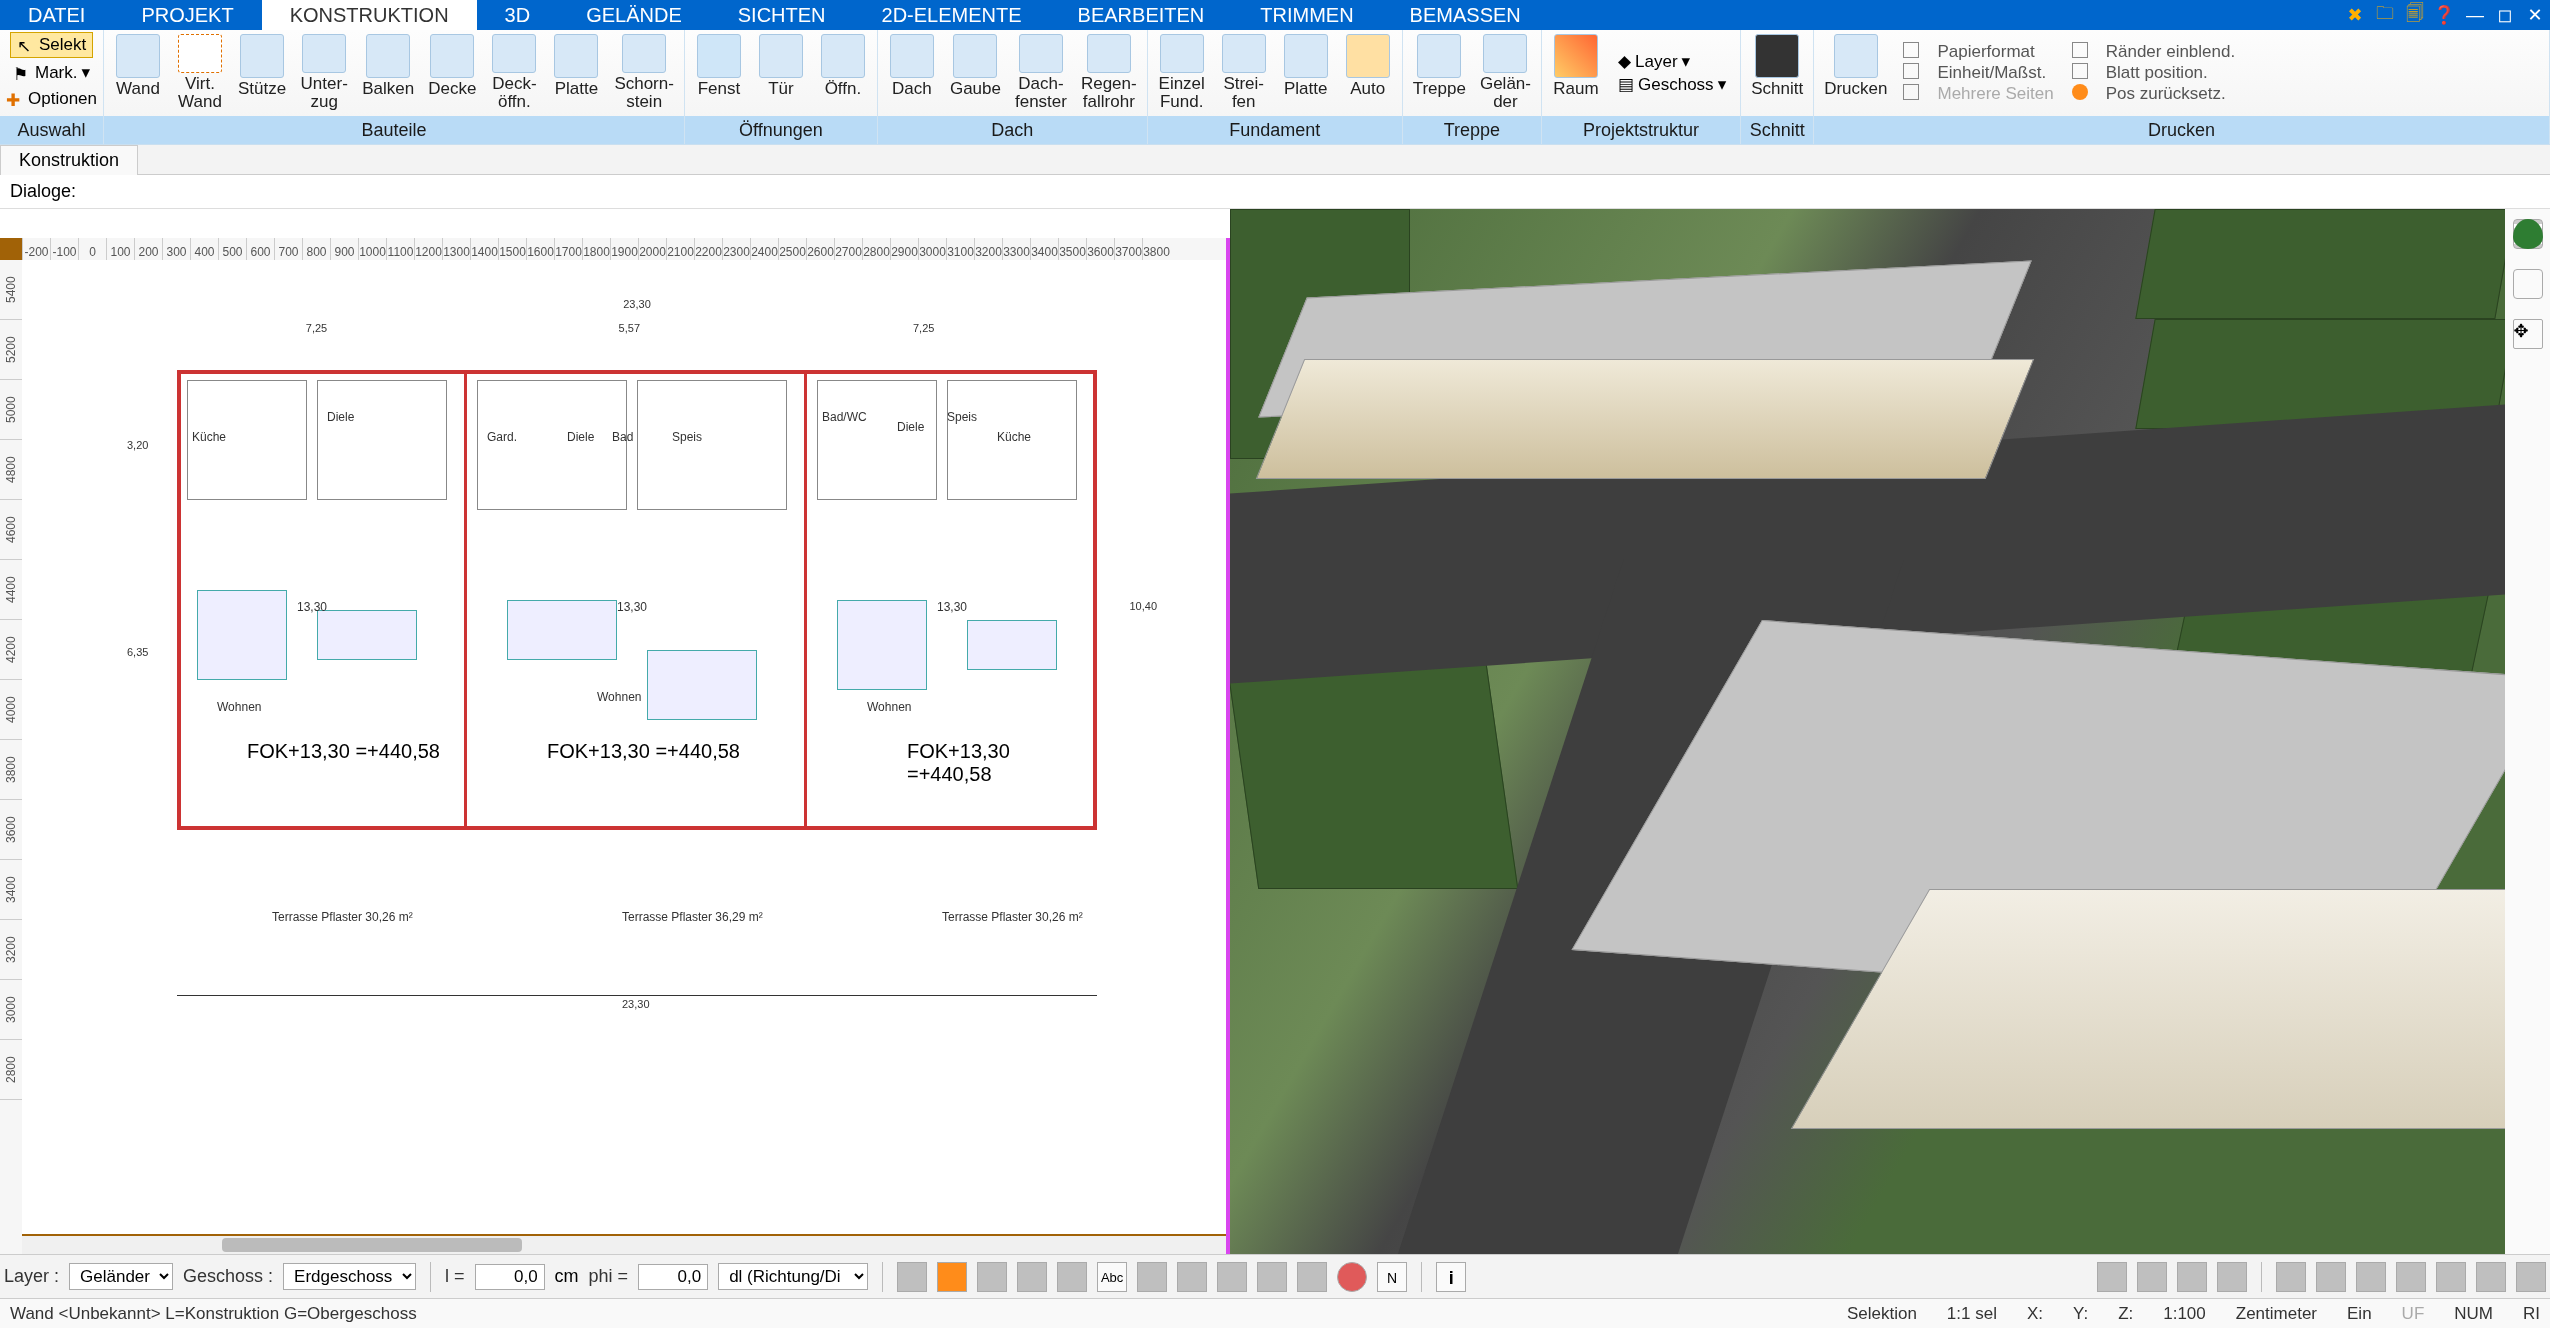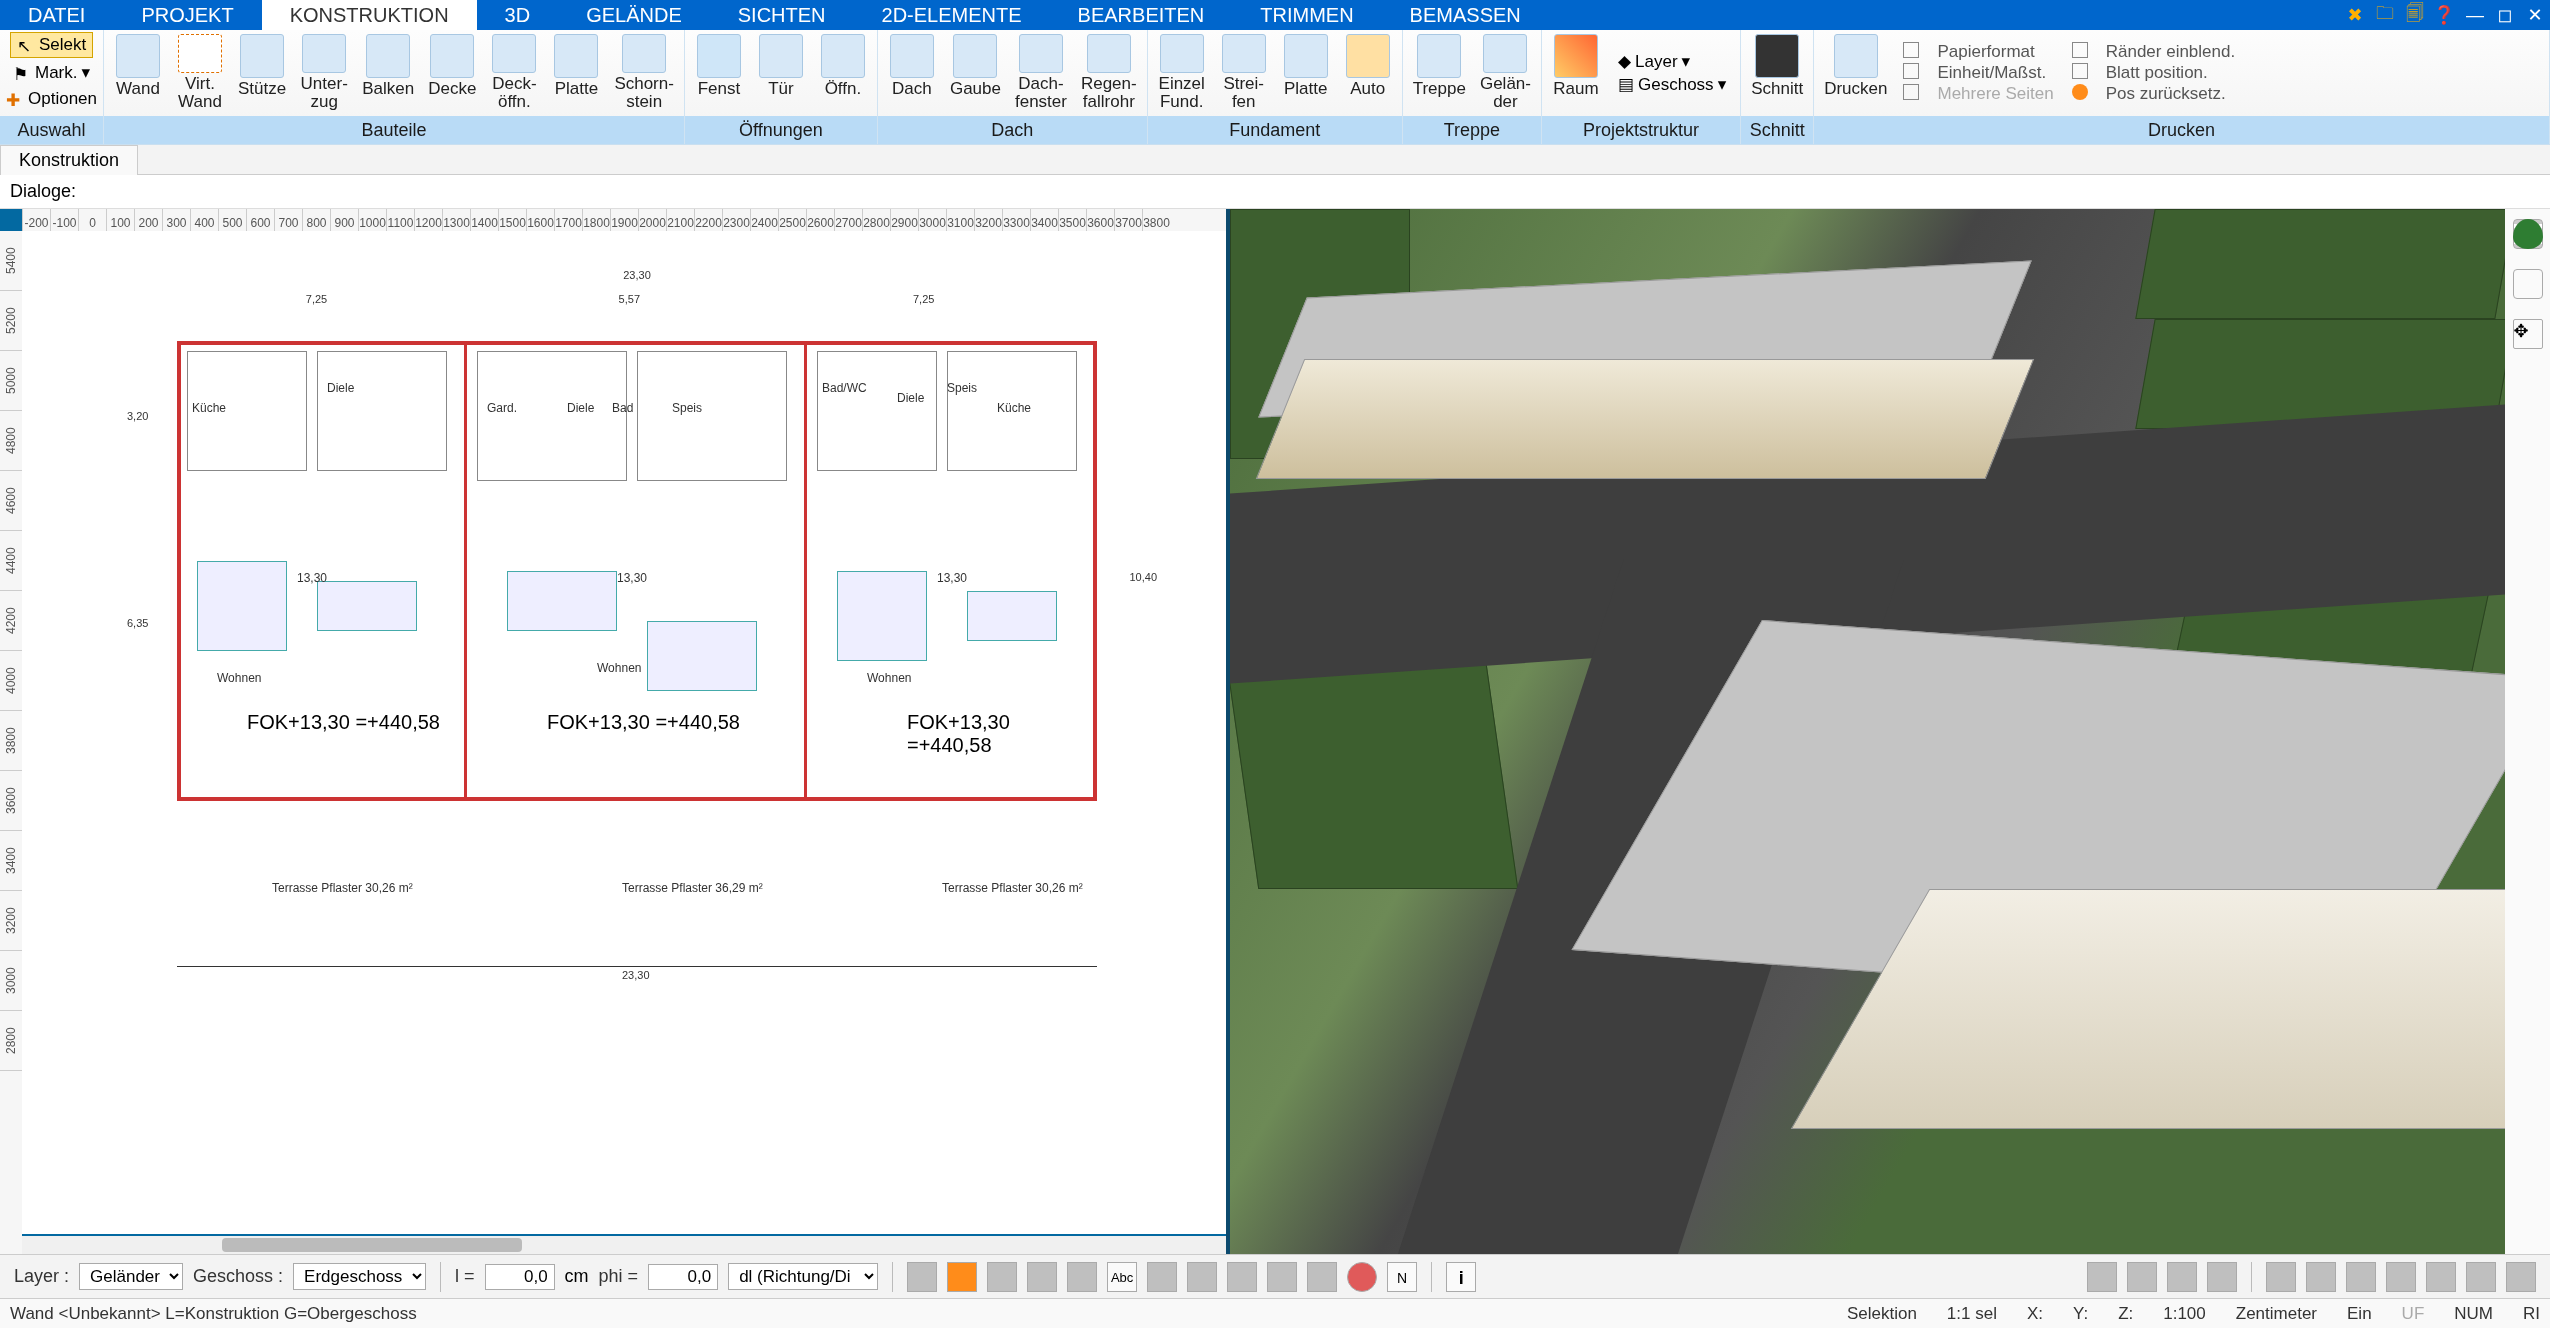--- a/index.html
+++ b/index.html
@@ -36,21 +36,21 @@
 .print-links .disabled { color:#aaa; }
 .pl-ico { width:16px; height:16px; border:1px solid #888; }
 
 
 .secbar { height:30px; background:#f3f3f3; border-bottom:1px solid #ccc; display:flex; align-items:center; }
 .sectab { padding:4px 18px; background:#f9f9f9; border:1px solid #ccc; border-bottom:none; font-size:18px; }
 .dialoge { height:34px; display:flex; align-items:center; padding:0 10px; font-size:18px; border-bottom:1px solid #ddd; }
 
 
 .workarea { display:flex; height:calc(1328px - 30px - 115px - 30px - 34px - 44px - 30px); position:relative; }
-.pane2d { flex:0 0 1230px; background:#0369a1; position:relative; overflow:hidden; border-right:4px solid #0c4a6e; }
+.pane2d { flex:0 0 1230px; background:#a16207; position:relative; overflow:hidden; border-right:4px solid #d946ef;margin-top:29px; }
 .pane3d { flex:1; background:#7a9960; position:relative; overflow:hidden; }
 .sidebar-r { width:45px; background:#fafafa; display:flex; flex-direction:column; align-items:center; padding-top:10px; gap:20px; }
 .sidebar-r .sicon { width:30px; height:30px; border:1px solid #aaa; border-radius:4px; cursor:pointer; }
 .sidebar-r .sicon.green { background:#2e7d32; border-radius:50% 50% 50% 50%/60% 60% 40% 40%; border:none; }
 
 
 .ruler-h { position:absolute; left:22px; right:0; top:0; height:22px; background:#f6f6f6; display:flex; font-size:12px; color:#555; }
 .ruler-h .tick { flex:0 0 28px; border-left:1px solid #ccc; display:flex; align-items:flex-end; justify-content:center; padding-bottom:1px; }
 .ruler-v { position:absolute; left:0; top:22px; bottom:0; width:22px; background:#f6f6f6; display:flex; flex-direction:column; font-size:12px; color:#555; }
 .ruler-v .tick { flex:0 0 60px; border-top:1px solid #ccc; writing-mode:vertical-lr; transform:rotate(180deg); display:flex; align-items:center; justify-content:center; }
@@ -74,21 +74,21 @@
 .scrollbar-h .thumb { position:absolute; left:200px; width:300px; top:2px; bottom:2px; background:#bbb; border-radius:4px; }
 
 
 .scene3d { position:absolute; inset:0; background:linear-gradient(120deg,#4a6b3a 0%,#6d8a56 30%,#454545 40%,#545454 55%,#4a6b3a 65%); }
 .building { position:absolute; background:linear-gradient(#e8e4da,#d0cabc); border:1px solid #999; }
 .roof { background:#c4c4c4; }
 .road { position:absolute; background:#3e3e3e; }
 .green { position:absolute; background:#3d5f2f; border:1px solid #2a4320; }
 
 
-.bottombar { height:44px; background:#f3f3f3; border-top:1px solid #ccc; display:flex; align-items:center; padding:0 14px; gap:10px; font-size:18px; }
+.bottombar { height:44px; background:#f3f3f3; border-top:1px solid #ccc; display:flex; align-items:center; padding:0 4px; gap:10px; font-size:18px; }
 .bottombar label { color:#333; }
 .bottombar select, .bottombar input { font-size:17px; padding:2px 6px; border:1px solid #aaa; background:#fff; }
 .bottombar input.num { width:70px; text-align:right; }
 .bottombar .sep { width:1px; height:30px; background:#bbb; margin:0 4px; }
 .bottombar .tbtn { width:30px; height:30px; border:1px solid #aaa; background:#fafafa; cursor:pointer; }
 .tbtn.o { background:#ff8c1a; }
 .tbtn.g { background:#bfbfbf; }
 .tbtn.r { background:#e05a5a; }
 
 

